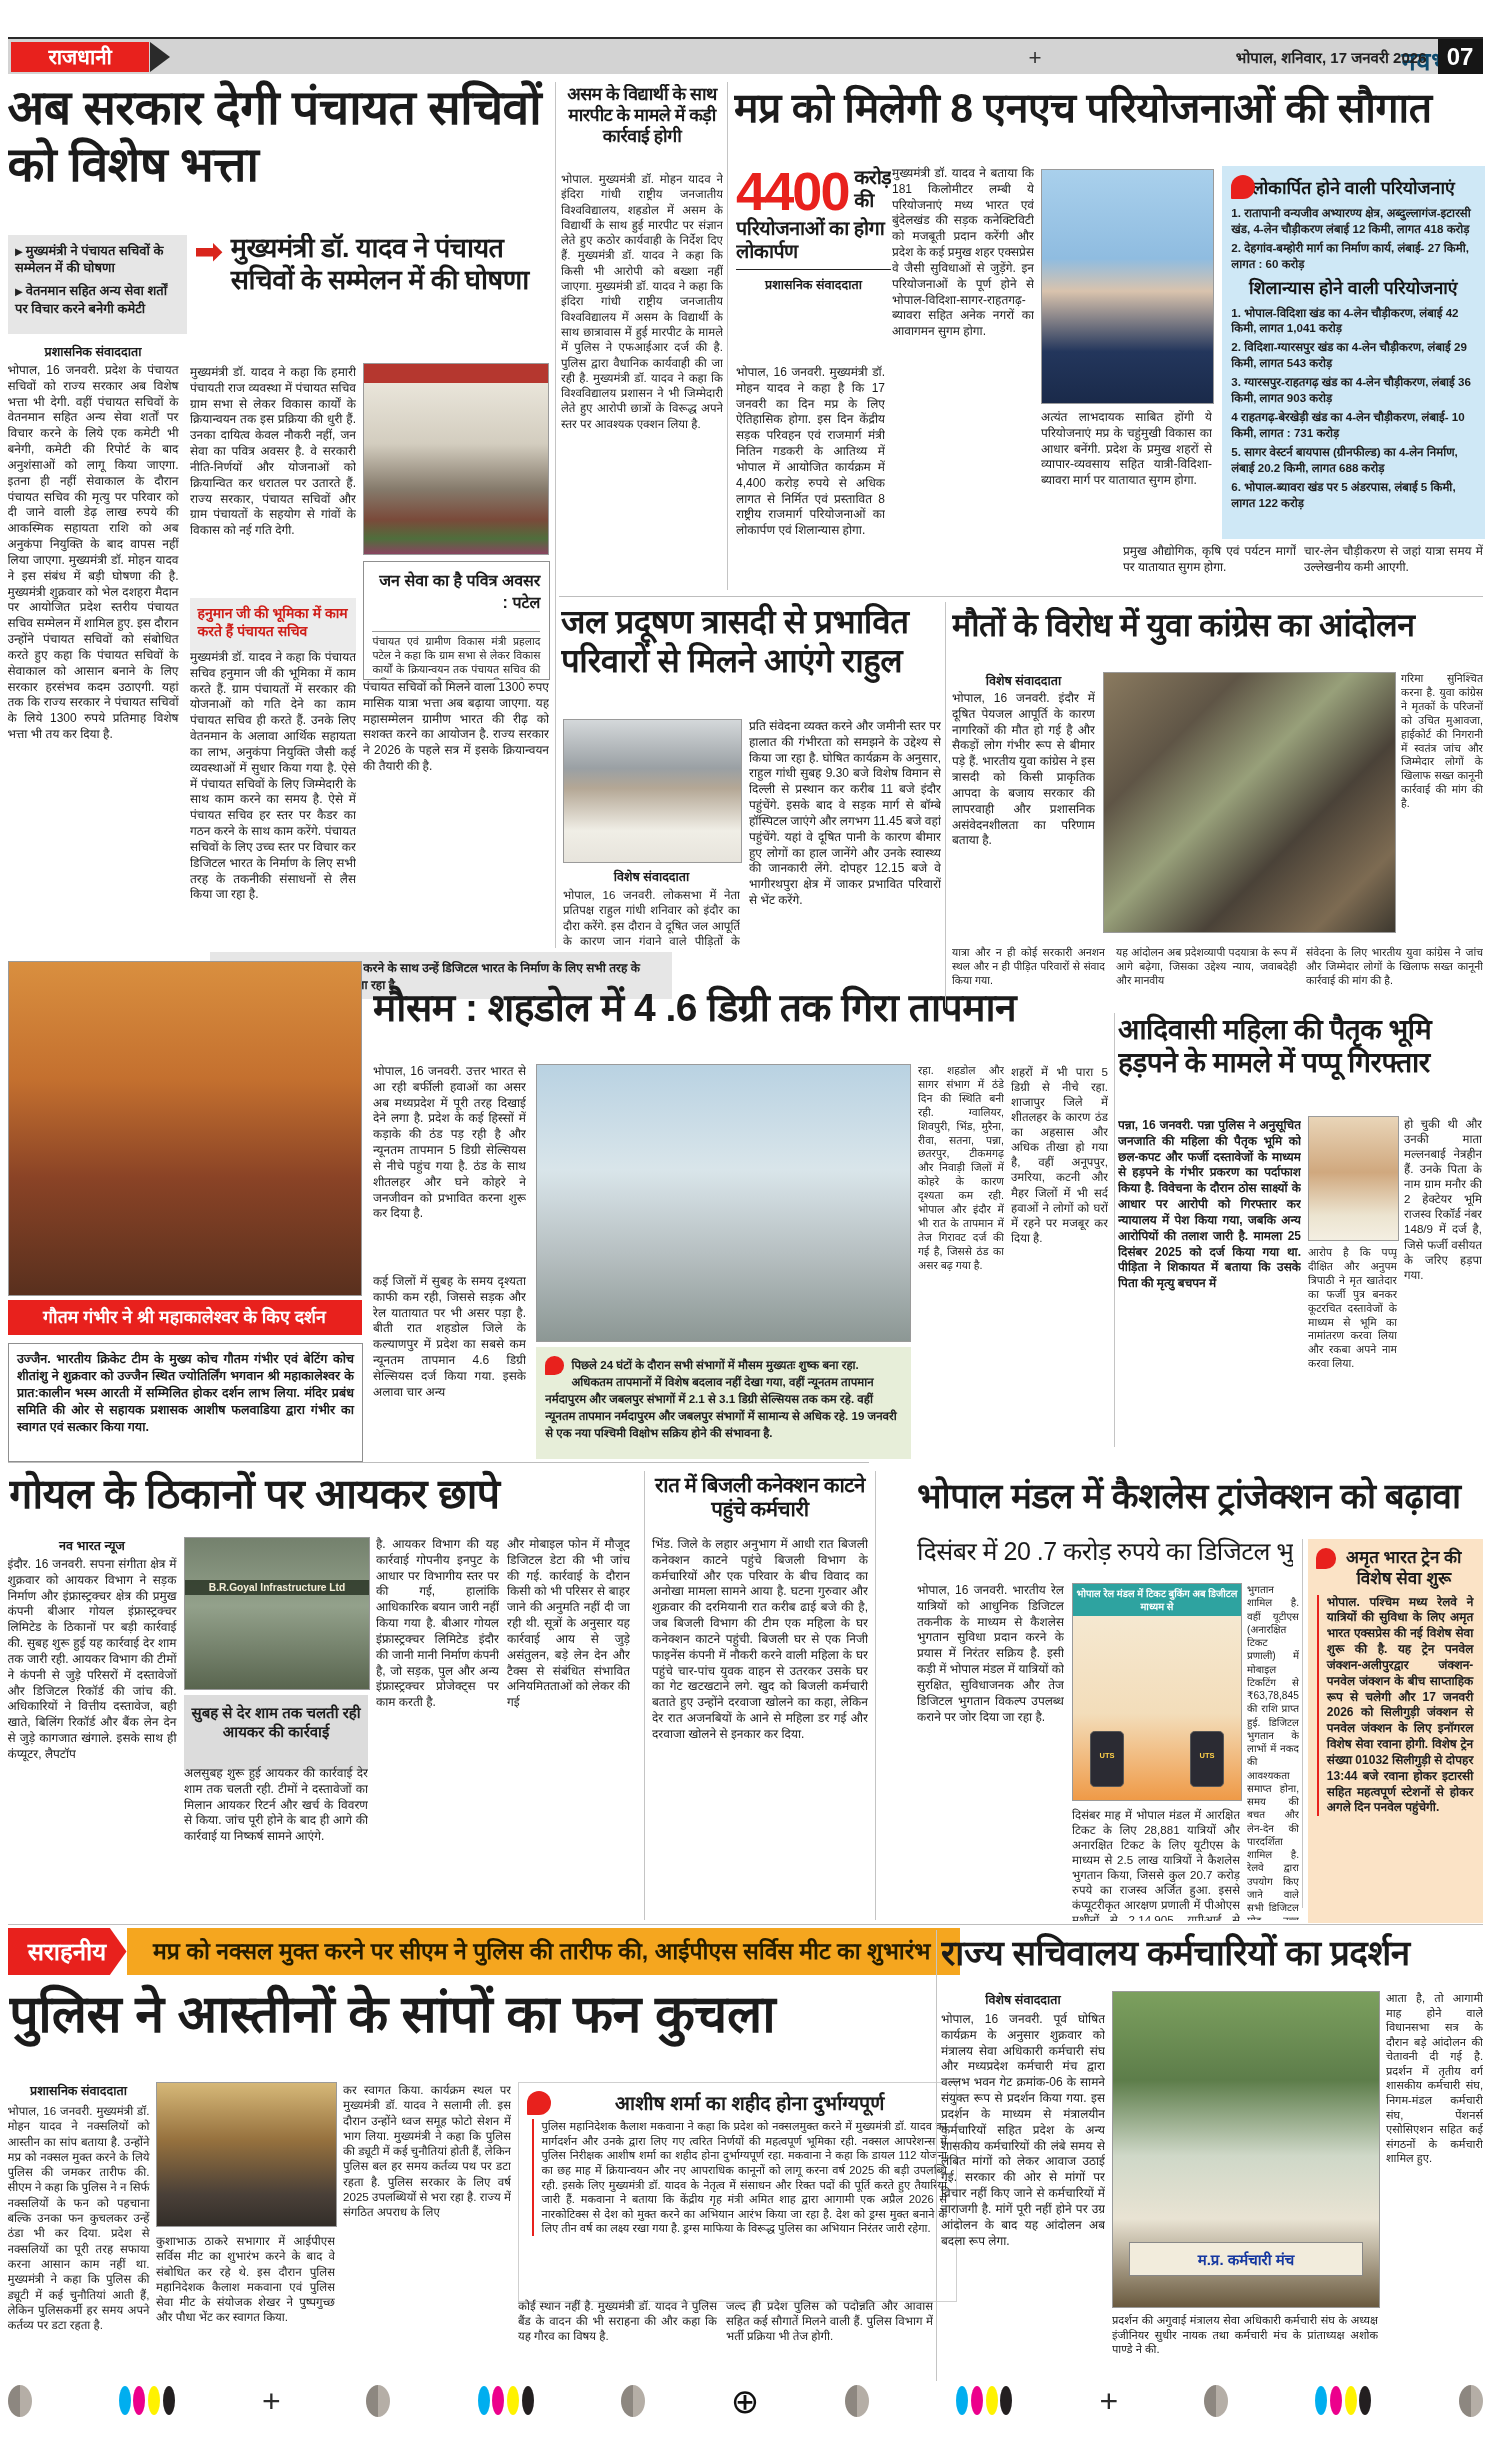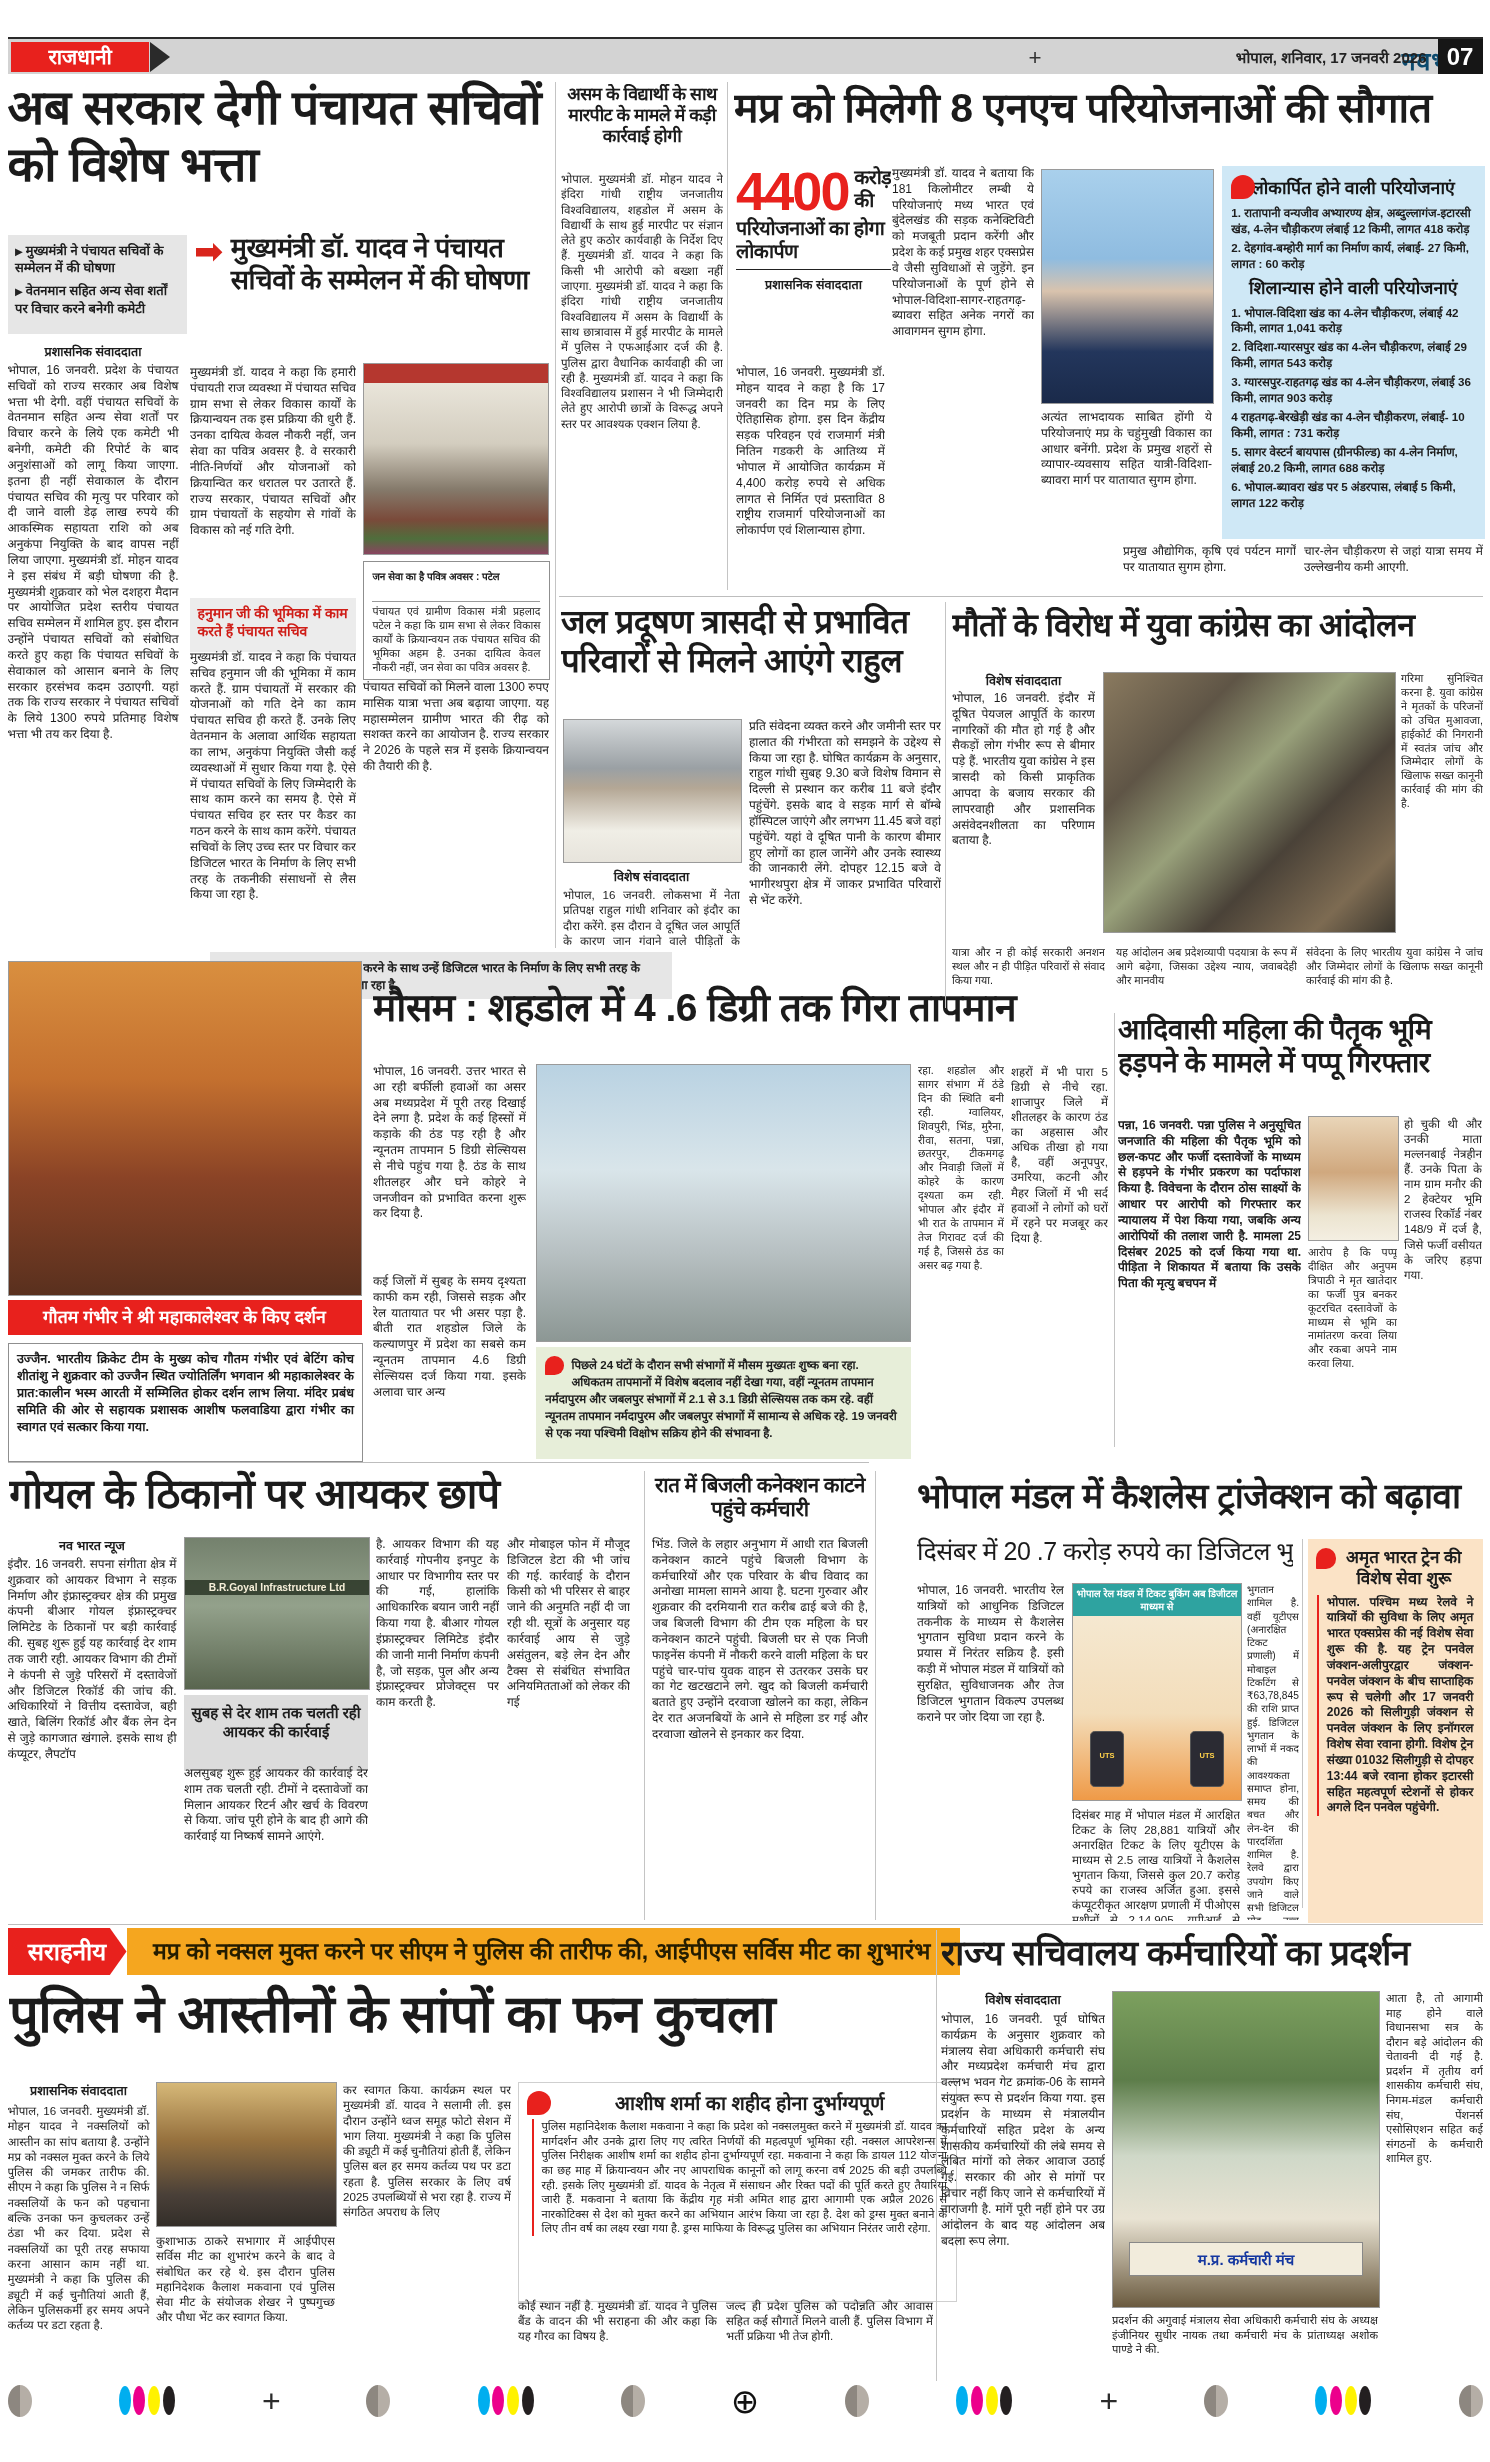--- a/index.html
+++ b/index.html
@@ -98,21 +98,21 @@
     <span style="color:#d9251c;font-size:35px;font-weight:bold;line-height:1;">➡</span>
     <span class="hl" style="font-size:27px;">मुख्यमंत्री डॉ. यादव ने पंचायत सचिवों के सम्मेलन में की घोषणा</span>
   </div>
   <div class="abs byline" style="left:7.5px;top:343px;width:171px;">प्रशासनिक संवाददाता</div>
   <div class="abs body-txt" style="left:7.5px;top:363px;width:171px;height:585px;">भोपाल, 16 जनवरी. प्रदेश के पंचायत सचिवों को राज्य सरकार अब विशेष भत्ता भी देगी. वहीं पंचायत सचिवों के वेतनमान सहित अन्य सेवा शर्तों पर विचार करने के लिये एक कमेटी भी बनेगी, कमेटी की रिपोर्ट के बाद अनुशंसाओं को लागू किया जाएगा. इतना ही नहीं सेवाकाल के दौरान पंचायत सचिव की मृत्यु पर परिवार को दी जाने वाली डेढ़ लाख रुपये की आकस्मिक सहायता राशि को अब अनुकंपा नियुक्ति के बाद वापस नहीं लिया जाएगा. मुख्यमंत्री डॉ. मोहन यादव ने इस संबंध में बड़ी घोषणा की है. मुख्यमंत्री शुक्रवार को भेल दशहरा मैदान पर आयोजित प्रदेश स्तरीय पंचायत सचिव सम्मेलन में शामिल हुए. इस दौरान उन्होंने पंचायत सचिवों को संबोधित करते हुए कहा कि पंचायत सचिवों के सेवाकाल को आसान बनाने के लिए सरकार हरसंभव कदम उठाएगी. यहां तक कि राज्य सरकार ने पंचायत सचिवों के लिये 1300 रुपये प्रतिमाह विशेष भत्ता भी तय कर दिया है.</div>
   <div class="abs body-txt" style="left:190px;top:365px;width:166px;height:227px;">मुख्यमंत्री डॉ. यादव ने कहा कि हमारी पंचायती राज व्यवस्था में पंचायत सचिव ग्राम सभा से लेकर विकास कार्यों के क्रियान्वयन तक इस प्रक्रिया की धुरी हैं. उनका दायित्व केवल नौकरी नहीं, जन सेवा का पवित्र अवसर है. वे सरकारी नीति-निर्णयों और योजनाओं को क्रियान्वित कर धरातल पर उतारते हैं. राज्य सरकार, पंचायत सचिवों और ग्राम पंचायतों के सहयोग से गांवों के विकास को नई गति देगी.</div>
   <div class="abs red-sub" style="left:190px;top:598px;width:151px;height:43px;">हनुमान जी की भूमिका में काम करते हैं पंचायत सचिव</div>
   <div class="abs body-txt" style="left:190px;top:650px;width:166px;height:298px;">मुख्यमंत्री डॉ. यादव ने कहा कि पंचायत सचिव हनुमान जी की भूमिका में काम करते हैं. ग्राम पंचायतों में सरकार की योजनाओं को गति देने का काम पंचायत सचिव ही करते हैं. उनके लिए वेतनमान के अलावा आर्थिक सहायता का लाभ, अनुकंपा नियुक्ति जैसी कई व्यवस्थाओं में सुधार किया गया है. ऐसे में पंचायत सचिवों के लिए जिम्मेदारी के साथ काम करने का समय है. ऐसे में पंचायत सचिव हर स्तर पर कैडर का गठन करने के साथ काम करेंगे. पंचायत सचिवों के लिए उच्च स्तर पर विचार कर डिजिटल भारत के निर्माण के लिए सभी तरह के तकनीकी संसाधनों से लैस किया जा रहा है.</div>
   <div class="photo ph-conference" style="left:363px;top:363px;width:184px;height:190px;"></div>
   <div class="abs cap-box" style="left:363px;top:561px;width:168px;height:104px;">
-    <div style="font-weight:bold;font-size:10px;border-bottom:0.9px solid #999;padding-bottom:18px;margin-bottom:3.7px;">जन सेवा का है पवित्र अवसर : पटेल</div>
+    <div style="font-weight:bold;font-size:16px;border-bottom:0.9px solid #999;padding-bottom:18px;margin-bottom:3.7px;text-align:right;">जन सेवा का है पवित्र अवसर : पटेल</div>
     <div class="body-sm">पंचायत एवं ग्रामीण विकास मंत्री प्रहलाद पटेल ने कहा कि ग्राम सभा से लेकर विकास कार्यों के क्रियान्वयन तक पंचायत सचिव की भूमिका अहम है. उनका दायित्व केवल नौकरी नहीं, जन सेवा का पवित्र अवसर है.</div>
   </div>
   <div class="abs body-txt" style="left:363px;top:680px;width:186px;height:266px;">पंचायत सचिवों को मिलने वाला 1300 रुपए मासिक यात्रा भत्ता अब बढ़ाया जाएगा. यह महासम्मेलन ग्रामीण भारत की रीढ़ को सशक्त करने का आयोजन है. राज्य सरकार ने 2026 के पहले सत्र में इसके क्रियान्वयन की तैयारी की है.</div>
   <div class="abs gray-box" style="left:210px;top:952px;width:447px;height:34px;font-weight:bold;font-size:12px;">लिए जिला स्तर पर कैडर का गठन करने के साथ उन्हें डिजिटल भारत के निर्माण के लिए सभी तरह के तकनीकी संसाधनों से लैस किया जा रहा है.</div>
 
   <div class="abs hl" style="left:561px;top:84px;width:162px;height:82px;font-size:17.7px;text-align:center;">असम के विद्यार्थी के साथ मारपीट के मामले में कड़ी कार्रवाई होगी</div>
   <div class="abs body-txt" style="left:561px;top:171px;width:162px;height:417px;font-size:11.6px;">भोपाल. मुख्यमंत्री डॉ. मोहन यादव ने इंदिरा गांधी राष्ट्रीय जनजातीय विश्वविद्यालय, शहडोल में असम के विद्यार्थी के साथ हुई मारपीट पर संज्ञान लेते हुए कठोर कार्यवाही के निर्देश दिए हैं. मुख्यमंत्री डॉ. यादव ने कहा कि किसी भी आरोपी को बख्शा नहीं जाएगा. मुख्यमंत्री डॉ. यादव ने कहा कि इंदिरा गांधी राष्ट्रीय जनजातीय विश्वविद्यालय में असम के विद्यार्थी के साथ छात्रावास में हुई मारपीट के मामले में पुलिस ने एफआईआर दर्ज की है. पुलिस द्वारा वैधानिक कार्यवाही की जा रही है. मुख्यमंत्री डॉ. यादव ने कहा कि विश्वविद्यालय प्रशासन ने भी जिम्मेदारी लेते हुए आरोपी छात्रों के विरूद्ध अपने स्तर पर आवश्यक एक्शन लिया है.</div>
 
   <div class="abs hl nowrap" style="left:734px;top:84px;width:749px;height:67px;font-size:41px;">मप्र को मिलेगी 8 एनएच परियोजनाओं की सौगात</div>
   <div class="abs" style="left:736px;top:166px;width:155px;height:192px;">

